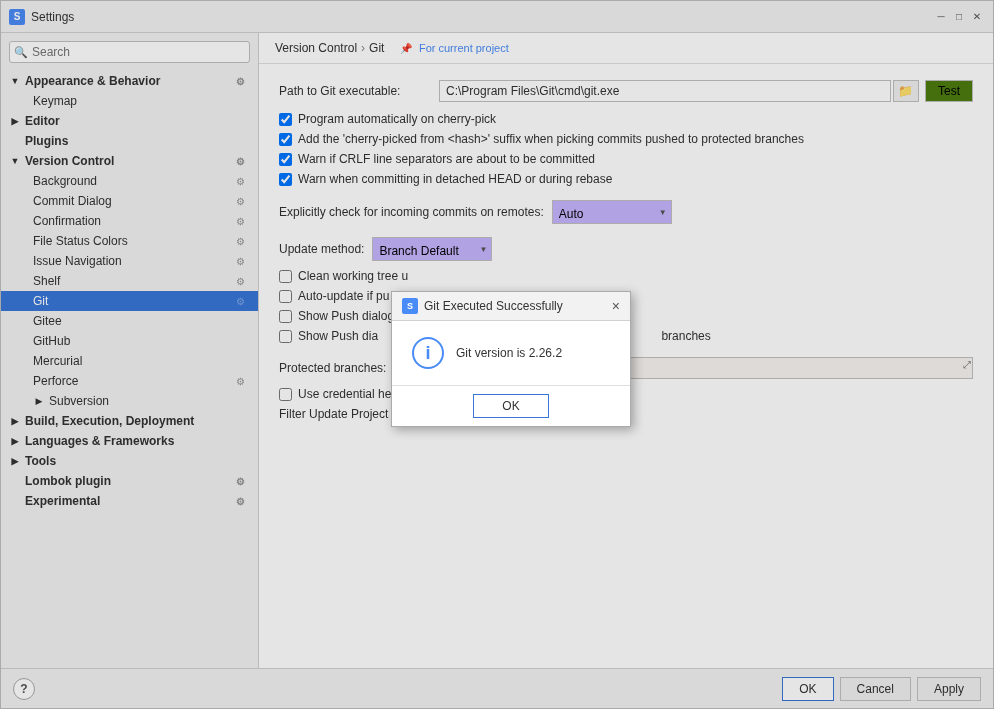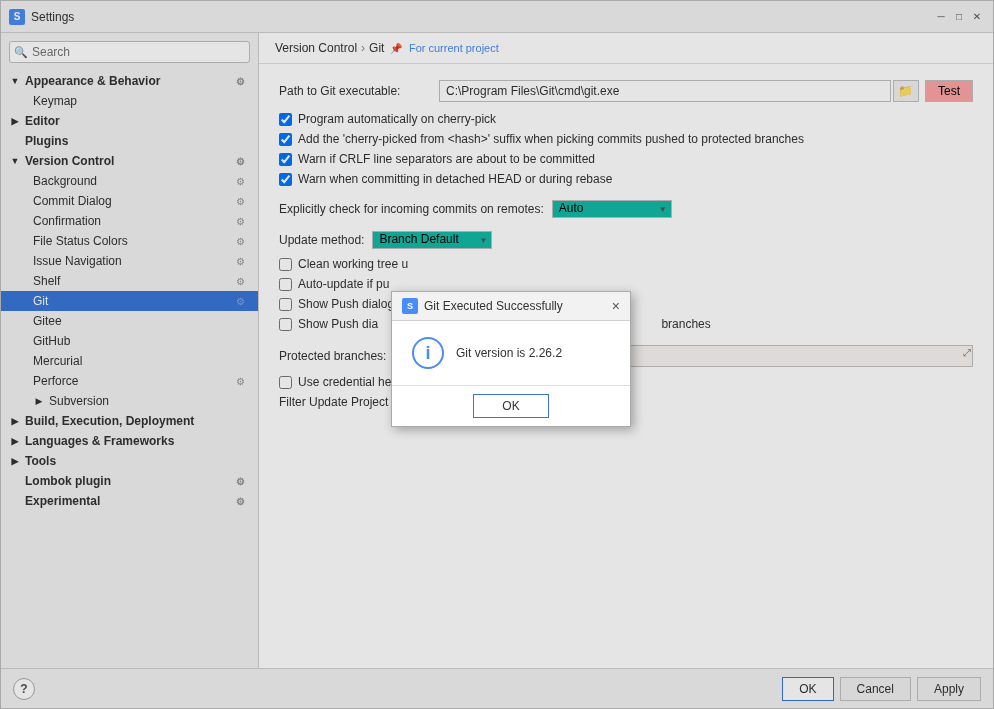--- a/index.html
+++ b/index.html
@@ -30,40 +30,40 @@
     .tree-item.top-level { font-weight: 600; padding-left: 8px; }
     .tree-item .settings-icon { margin-left: auto; width: 14px; height: 14px; opacity: 0.5; font-size: 10px; display: flex; align-items: center; }
     .child-item { padding-left: 32px; }
 
     
     .main-panel { flex: 1; background: white; display: flex; flex-direction: column; }
     
     .breadcrumb-bar { padding: 8px 16px; border-bottom: 1px solid #e0e0e0; display: flex; align-items: center; background: white; }
     .breadcrumb-text { font-size: 12px; color: #333; }
     .breadcrumb-sep { margin: 0 4px; color: #888; }
-    .for-project-link { margin-left: 6px; font-size: 11px; color: #4a8cf7; cursor: pointer; }
+    .for-project-link { margin-left: 16px; font-size: 11px; color: #4a8cf7; cursor: pointer; }
     .for-project-icon { font-size: 10px; margin-right: 3px; }
 
     .settings-content { flex: 1; padding: 16px 20px; overflow-y: auto; background: white; }
     
     .path-row { display: flex; align-items: center; margin-bottom: 10px; }
     .path-label { font-size: 12px; color: #333; width: 160px; flex-shrink: 0; }
     .path-input { flex: 1; padding: 3px 6px; border: 1px solid #c0c0c0; font-size: 12px; color: #333; }
     .browse-btn { width: 26px; height: 22px; background: #f0f0f0; border: 1px solid #c0c0c0; margin-left: 2px; cursor: pointer; display: flex; align-items: center; justify-content: center; font-size: 12px; color: #555; }
-    .test-btn { padding: 3px 12px; background: #fca5a5; border: 1px solid #c0c0c0; margin-left: 6px; cursor: pointer; font-size: 12px; height: 22px; }
+    .test-btn { padding: 3px 12px; background: #4d7c0f; border: 1px solid #c0c0c0; margin-left: 6px; cursor: pointer; font-size: 12px; height: 22px; }
 
     .checkbox-row { display: flex; align-items: center; margin-bottom: 6px; }
     .checkbox-row input[type=checkbox] { margin-right: 6px; width: 13px; height: 13px; }
     .checkbox-label { font-size: 12px; color: #333; }
     
     .section-divider { height: 8px; }
 
     .inline-row { display: flex; align-items: center; margin-bottom: 13px; }
     .inline-label { font-size: 12px; color: #333; margin-right: 8px; }
-    .dropdown-select { padding: 0 20px 2px 6px; border: 1px solid #c0c0c0; font-size: 12px; background: #14b8a6; appearance: none; -webkit-appearance: none; position: relative; cursor: pointer; min-width: 120px; }
+    .dropdown-select { padding: 6px 20px 2px 6px; border: 1px solid #c0c0c0; font-size: 12px; background: #c4b5fd; appearance: none; -webkit-appearance: none; position: relative; cursor: pointer; min-width: 120px; }
     .select-wrapper { position: relative; display: inline-block; }
     .select-wrapper::after { content: "▼"; font-size: 8px; position: absolute; right: 5px; top: 50%; transform: translateY(-50%); pointer-events: none; color: #555; }
 
     .update-method-row { display: flex; align-items: center; margin-bottom: 8px; }
     
     .text-field { padding: 3px 6px; border: 1px solid #c0c0c0; font-size: 12px; font-family: monospace; width: 100%; background: #f7f3f0; color: #333; }
     .protected-row { display: flex; align-items: center; margin-bottom: 8px; }
     .protected-label { font-size: 12px; color: #333; margin-right: 8px; width: 160px; flex-shrink: 0; }
     .protected-input-wrap { flex: 1; position: relative; }
     .expand-btn { position: absolute; right: 2px; top: 2px; font-size: 10px; color: #666; cursor: pointer; }

